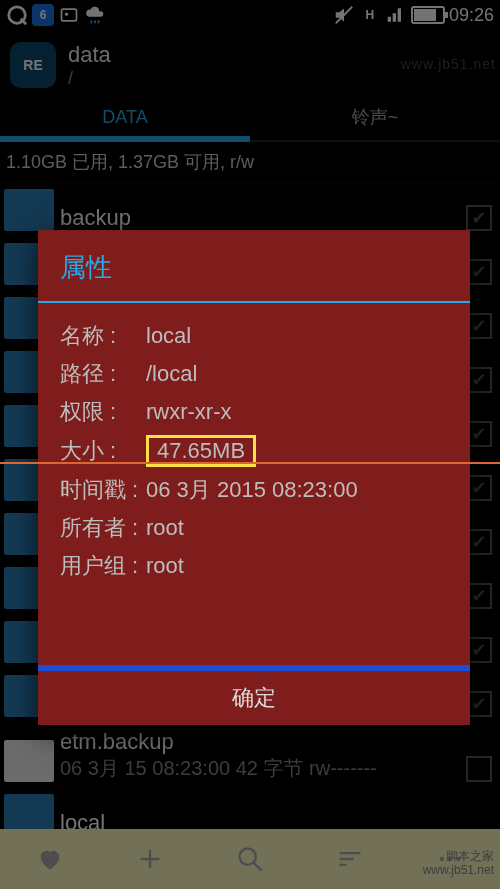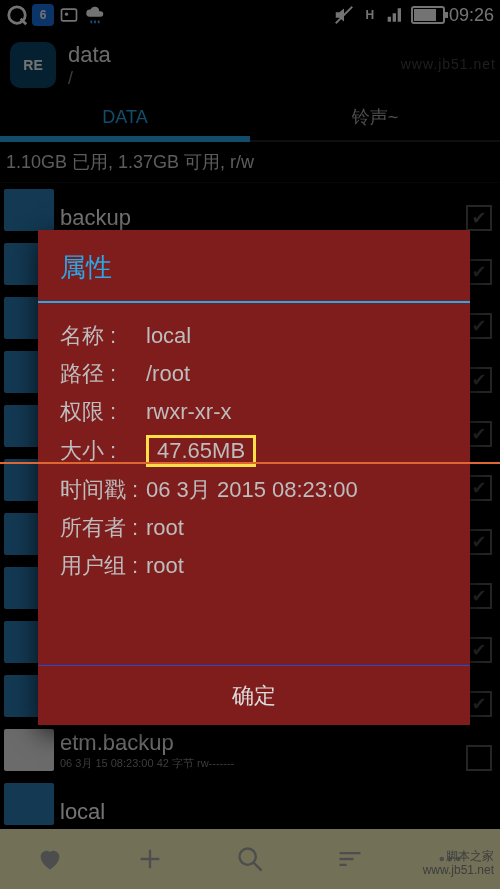--- a/index.html
+++ b/index.html
@@ -32,39 +32,39 @@
   
   .storage-line { padding: 8px 6px; font-size:18px; color:#ccc; border-bottom:1px solid #111; }
 
   
   .file-list { }
   .file-item { display:flex; align-items:flex-end; padding:6px 8px 6px 4px; gap:6px; position:relative; }
   .file-ico { width:50px; height:42px; background:#2a7fb8; border-radius:2px; position:relative; flex-shrink:0; }
   .file-ico.doc { background:#eee; }
   .file-main { flex:1; }
   .file-name { font-size:22px; color:#fff; }
-  .file-sub { font-size:11px; color:#888; }
+  .file-sub { font-size:20px; color:#888; }
   .checkbox { width:26px; height:26px; border:2px solid #555; display:flex; align-items:center; justify-content:center; }
   .checkbox.checked::after { content:"✔"; color:#555; font-size:18px; }
 
   
   .bottom-bar { position:absolute; bottom:0; left:0; right:0; height:60px; background:#fef9c3; display:flex; }
   .bottom-btn { flex:1; display:flex; align-items:center; justify-content:center; color:#aaa; font-size:28px; }
   .bottom-watermark { position:absolute; right:6px; bottom:12px; font-size:12px; color:#888; text-align:right; line-height:14px; }
 
   
   .dialog-scrim { position:absolute; inset:0; background:rgba(0,0,0,0.55); }
   .dialog { position:absolute; left:38px; right:30px; top:230px; background:#7f1d1d; box-shadow:0 8px 24px rgba(0,0,0,.7); }
   .dialog-title { color:#2aa9ea; font-size:26px; padding:20px 22px 16px; border-bottom:2px solid #2aa9ea; }
   .dialog-body { padding:14px 22px 80px; }
   .dialog-row { display:flex; align-items:center; font-size:22px; color:#bdbdbd; padding:4px 0; }
   .dialog-row .lab { width:86px; flex-shrink:0; }
   .highlight-box { border:3px solid #fde047; padding:0 8px; }
   .red-line { position:absolute; left:0; right:0; top:462px; height:2px; background:#d63; z-index:5; }
-  .dialog-footer { border-top:1px solid #1d4ed8; height:60px; display:flex; align-items:center; justify-content:center; font-size:22px; color:#ddd; }
+  .dialog-footer { border-top:6px solid #1d4ed8; height:60px; display:flex; align-items:center; justify-content:center; font-size:22px; color:#ddd; }
 </style>
 </head>
 <body>
 
 <div class="status-bar">
   <div class="status-left">
     <span class="status-ico">
       <svg width="22" height="22" viewBox="0 0 24 24">
           <circle cx="12" cy="12" r="9" fill="none" stroke="#fff" stroke-width="3"></circle>
           <line x1="16" y1="16" x2="22" y2="22" stroke="#fff" stroke-width="3"></line>
@@ -232,21 +232,21 @@
 <div class="red-line"></div>
 <div class="dialog">
   <div class="dialog-title">属性</div>
   <div class="dialog-body">
     <div class="dialog-row">
       <span class="lab">名称 :</span>
       <span>local</span>
     </div>
     <div class="dialog-row">
       <span class="lab">路径 :</span>
-      <span>/root</span>
+      <span>/local</span>
     </div>
     <div class="dialog-row">
       <span class="lab">权限 :</span>
       <span>rwxr-xr-x</span>
     </div>
     <div class="dialog-row">
       <span class="lab">大小 :</span>
       <span class="highlight-box">
         <span>47.65MB</span>
       </span>

